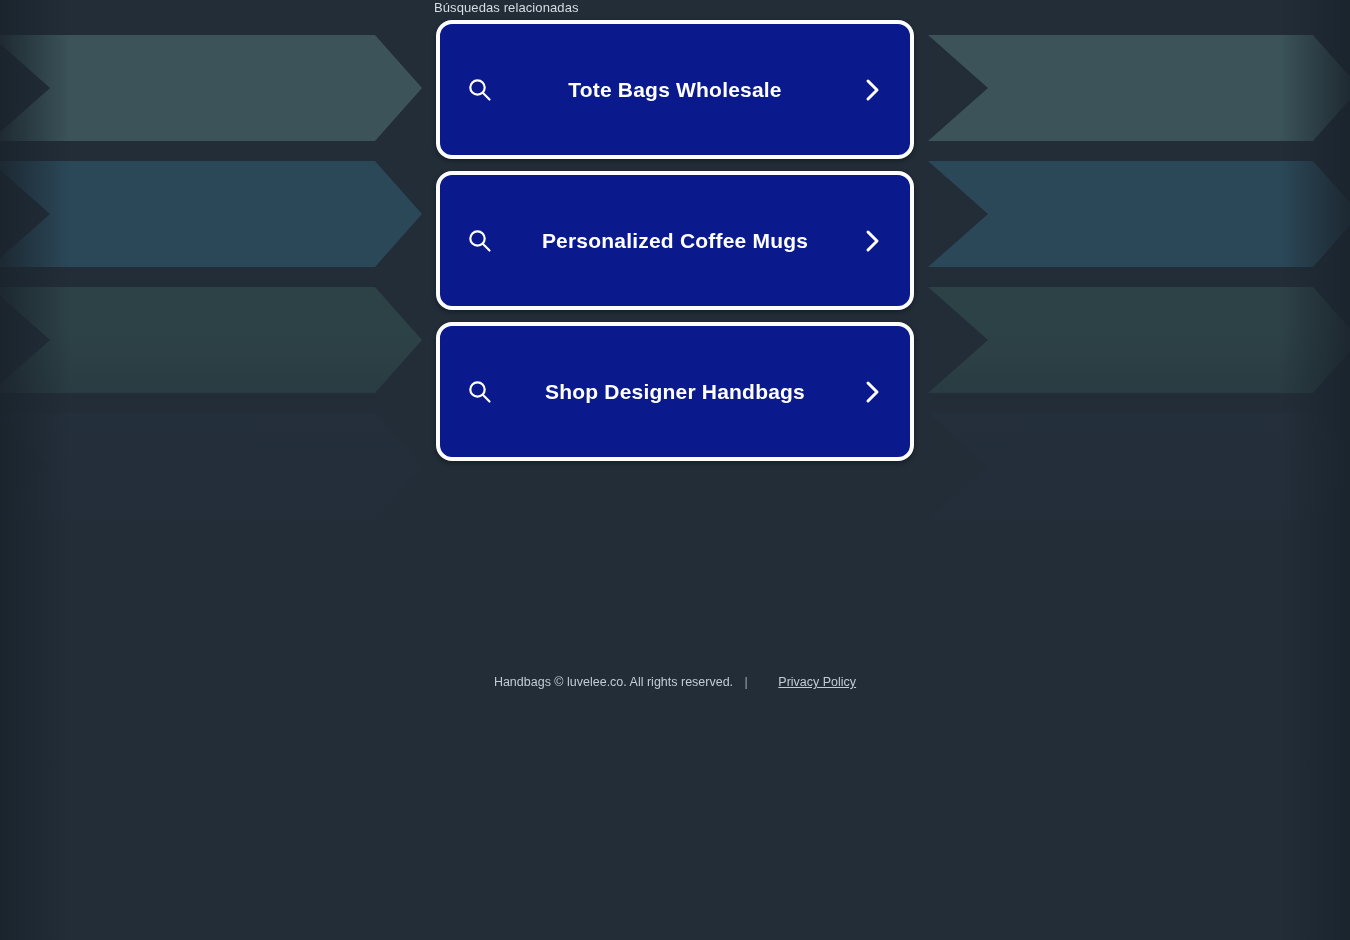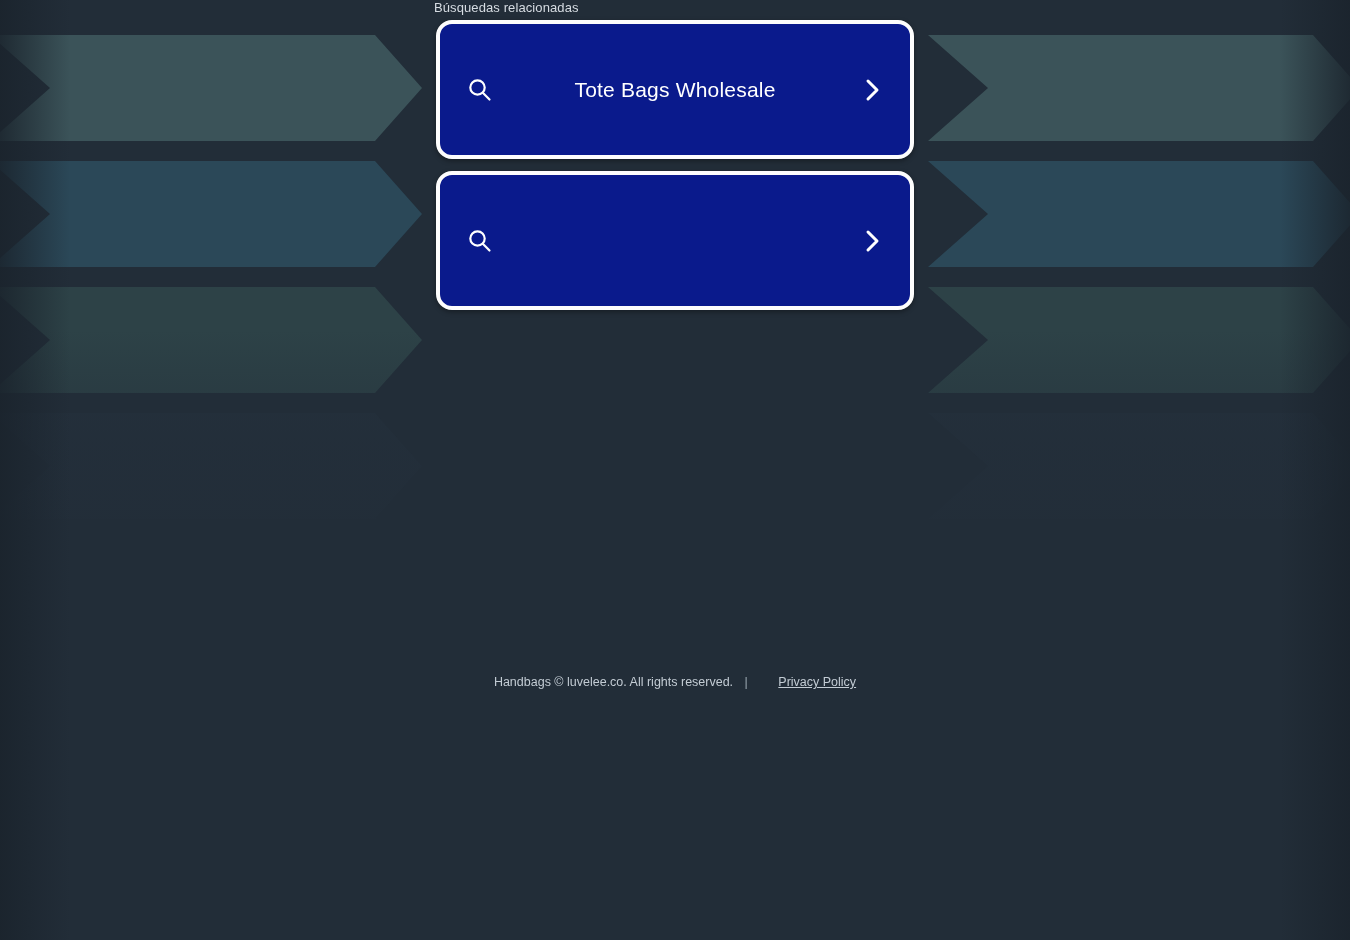--- a/index.html
+++ b/index.html
@@ -130,21 +130,21 @@
     display: flex;
     align-items: center;
     justify-content: center;
   }
 
   .search-card .label {
     flex: 1;
     text-align: center;
     color: #ffffff;
     font-size: 21px;
-    font-weight: normal;
+    font-weight: bold;
     letter-spacing: 0.2px;
     padding: 0 74px;
   }
 
   .search-card .chevron {
     position: absolute;
     right: 22px;
     width: 30px;
     display: flex;
     align-items: center;
@@ -215,28 +215,43 @@
         </svg>
       </span>
       <span class="label">Tote Bags Wholesale</span>
       <span class="chevron">
         <svg width="20" height="28" viewBox="0 0 20 28" fill="none" aria-hidden="true">
           <polyline points="5,5 14,14 5,23" stroke="#ffffff" stroke-width="3" stroke-linecap="round" stroke-linejoin="round"></polyline>
         </svg>
       </span>
     </div>
 
-
     <div class="search-card">
       <span class="magnifier">
         <svg width="26" height="26" viewBox="0 0 26 26" fill="none" aria-hidden="true">
           <circle cx="10.5" cy="10.5" r="7.2" stroke="#ffffff" stroke-width="2.2"></circle>
           <line x1="15.8" y1="15.8" x2="22.5" y2="22.5" stroke="#ffffff" stroke-width="2.2" stroke-linecap="round"></line>
         </svg>
       </span>
+      <span class="label">Personalized Coffee Mugs</span>
+      <span class="chevron">
+        <svg width="20" height="28" viewBox="0 0 20 28" fill="none" aria-hidden="true">
+          <polyline points="5,5 14,14 5,23" stroke="#ffffff" stroke-width="3" stroke-linecap="round" stroke-linejoin="round"></polyline>
+        </svg>
+      </span>
+    </div>
+
+    <div class="search-card">
+      <span class="magnifier">
+        <svg width="26" height="26" viewBox="0 0 26 26" fill="none" aria-hidden="true">
+          <circle cx="10.5" cy="10.5" r="7.2" stroke="#ffffff" stroke-width="2.2"></circle>
+          <line x1="15.8" y1="15.8" x2="22.5" y2="22.5" stroke="#ffffff" stroke-width="2.2" stroke-linecap="round"></line>
+        </svg>
+      </span>
+      <span class="label">Shop Designer Handbags</span>
       <span class="chevron">
         <svg width="20" height="28" viewBox="0 0 20 28" fill="none" aria-hidden="true">
           <polyline points="5,5 14,14 5,23" stroke="#ffffff" stroke-width="3" stroke-linecap="round" stroke-linejoin="round"></polyline>
         </svg>
       </span>
     </div>
 
   </div>
 
   <div id="footer">

